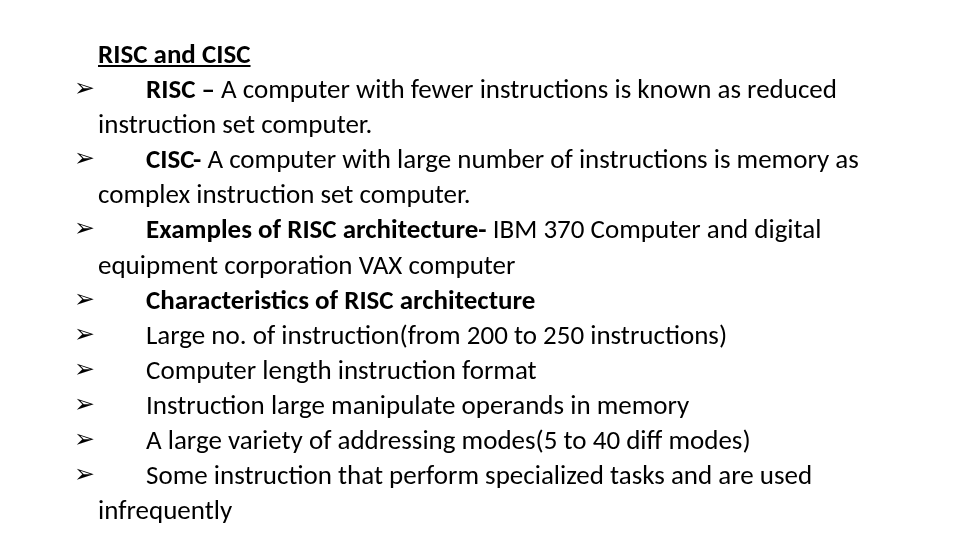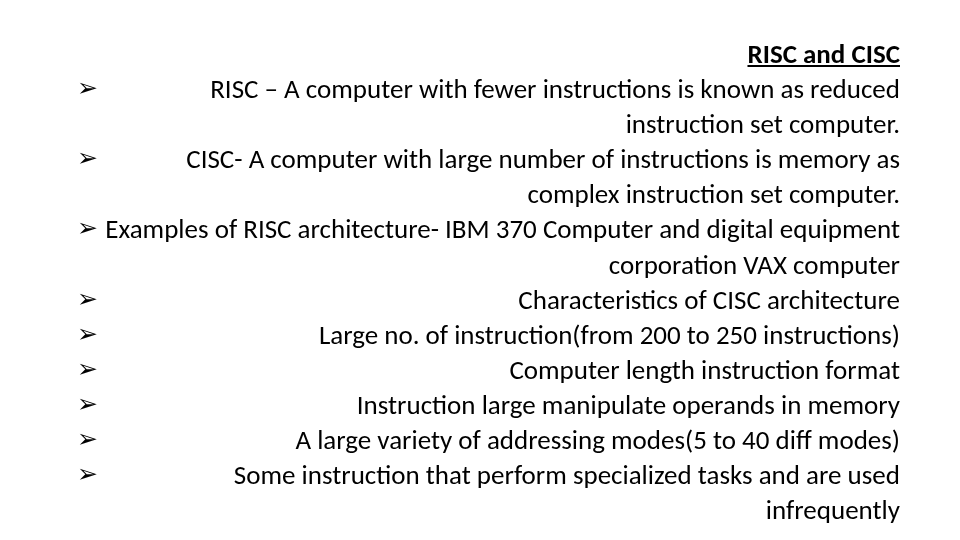--- a/index.html
+++ b/index.html
@@ -9,21 +9,20 @@
     height: 540px;
     background: #ffffff;
     font-family: Calibri, "Segoe UI", Arial, sans-serif;
     color: #000000;
   }
   .slide {
     box-sizing: border-box;
     width: 960px;
     height: 540px;
     padding: 36px 60px 36px 60px;
-    text-align: right;
   }
   .title {
     font-size: 27px;
     font-weight: 700;
     text-decoration: underline;
     margin-left: 38px;
     line-height: 1.3;
   }
   .bullet {
     display: flex;
@@ -37,21 +36,21 @@
     margin-left: -24px;
     width: 24px;
     font-family: "Arial", "Segoe UI Symbol", sans-serif;
     font-size: 25px;
     line-height: 1.35;
     user-select: none;
   }
   .bullet .content {
     flex: 1 1 auto;
   }
-  .bold { font-weight: 400; }
+  .bold { font-weight: 700; margin-left: 48px; }
 </style>
 </head>
 <body>
 
 <div class="slide">
 
   <div class="title">RISC and CISC</div>
 
   <div class="bullet">
     <span class="arrow">➢</span>
@@ -70,21 +69,21 @@
   <div class="bullet">
     <span class="arrow">➢</span>
     <span class="content">
       <span class="bold">Examples of RISC architecture- </span><span>IBM 370 Computer and digital equipment corporation VAX computer</span>
     </span>
   </div>
 
   <div class="bullet">
     <span class="arrow">➢</span>
     <span class="content">
-      <span class="bold">Characteristics of CISC architecture</span><span></span>
+      <span class="bold">Characteristics of RISC architecture</span><span></span>
     </span>
   </div>
 
   <div class="bullet">
     <span class="arrow">➢</span>
     <span class="content">
       <span class="bold"></span><span>Large no. of instruction(from 200 to 250 instructions)</span>
     </span>
   </div>
 

